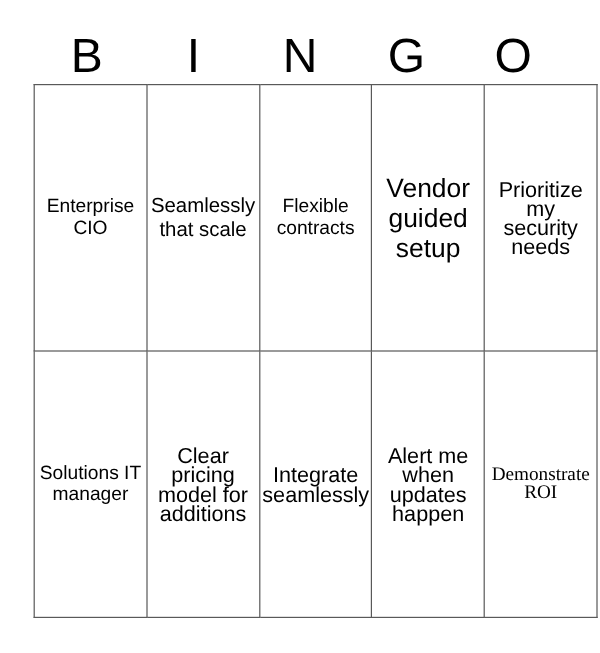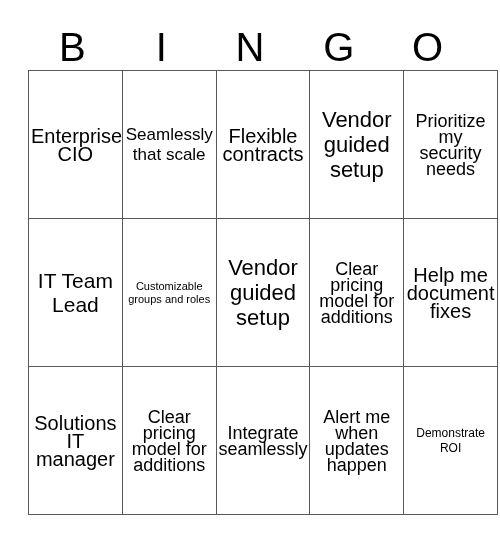--- a/index.html
+++ b/index.html
@@ -62,23 +62,23 @@
     overflow: hidden;
     background: #ffffff;
   }
   .cell-text {
     display: block;
     width: 100%;
     color: #000000;
   }
   
   .fs-xs   { font-size: 11px; line-height: 13px; }
-  .fs-sm   { font-size: 12px; line-height: 14.5px; }
+  .fs-sm   { font-size: 16px; line-height: 14.5px; font-family: Liberation Serif, serif; }
   .fs-md   { font-size: 18px; line-height: 16px; }
-  .fs-lg   { font-size: 20px; line-height: 18px; }
+  .fs-lg   { font-size: 16px; line-height: 18px; }
   .fs-xl   { font-size: 17px; line-height: 20px; }
   .fs-2xl  { font-size: 21px; line-height: 24px; }
   .fs-3xl  { font-size: 22px; line-height: 25px; }
   .fs-4xl  { font-size: 24px; line-height: 27px; }
 </style>
 </head>
 <body>
 
 <div id="card">
 
@@ -104,37 +104,20 @@
           </td>
         <td>
             <span class="cell-text fs-3xl">Vendor guided setup</span>
           </td>
         <td>
             <span class="cell-text fs-md">Prioritize my security needs</span>
           </td>
       </tr>
       <tr>
         <td>
-            <span class="cell-text fs-2xl">IT Team Lead</span>
-          </td>
-        <td>
-            <span class="cell-text fs-xs">Customizable groups and roles</span>
-          </td>
-        <td>
-            <span class="cell-text fs-3xl">Vendor guided setup</span>
-          </td>
-        <td>
-            <span class="cell-text fs-md">Clear pricing model for additions</span>
-          </td>
-        <td>
-            <span class="cell-text fs-lg">Help me document fixes</span>
-          </td>
-      </tr>
-      <tr>
-        <td>
             <span class="cell-text fs-lg">Solutions IT manager</span>
           </td>
         <td>
             <span class="cell-text fs-md">Clear pricing model for additions</span>
           </td>
         <td>
             <span class="cell-text fs-md">Integrate seamlessly</span>
           </td>
         <td>
             <span class="cell-text fs-md">Alert me when updates happen</span>

